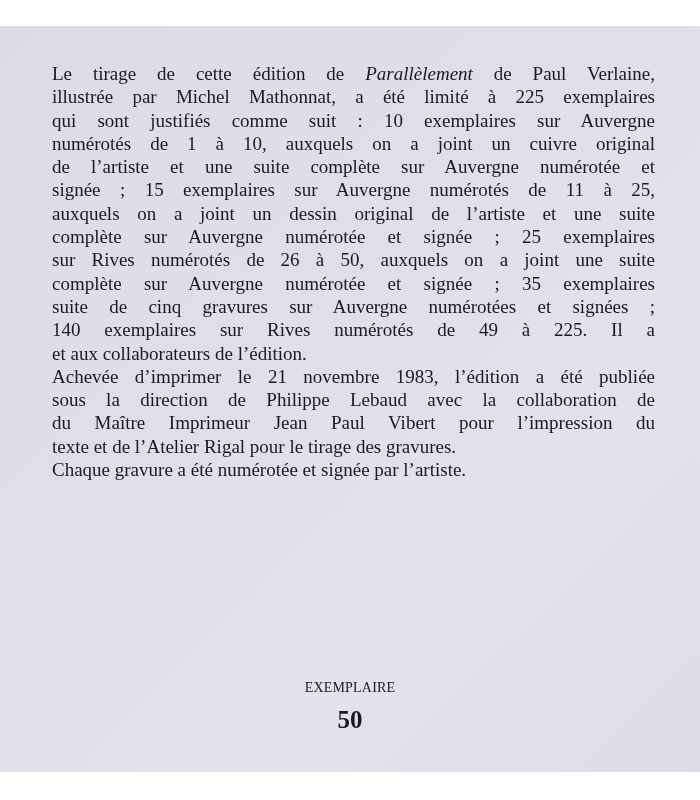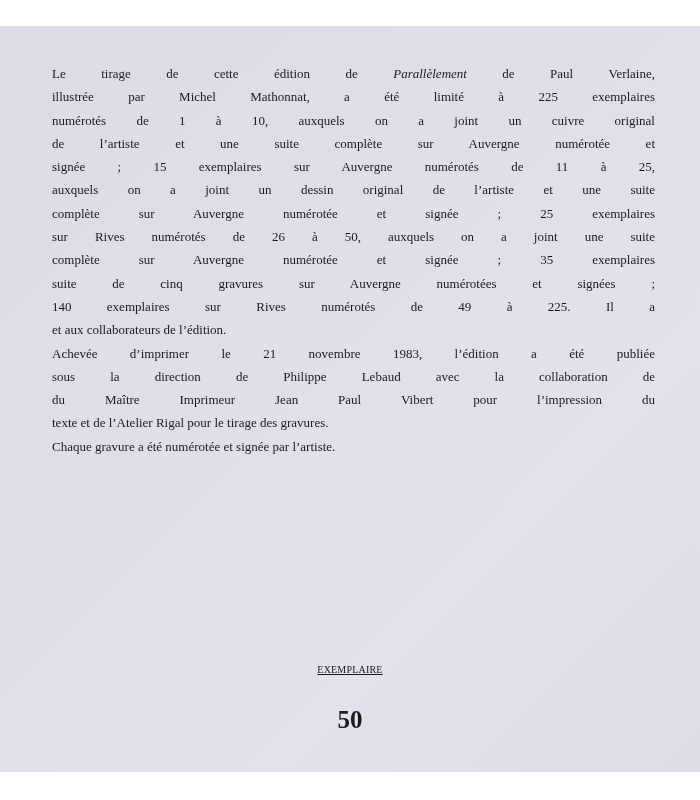--- a/index.html
+++ b/index.html
@@ -20,21 +20,21 @@
       width: 700px;
       height: 746px;
       background: linear-gradient(135deg, #dddbe5 0%, #e0dee8 40%, #e3e1ea 70%, #dedce7 100%);
     }
     .text-block {
       position: absolute;
       left: 52px;
       top: 36px;
       width: 603px;
       font-family: "Liberation Serif", "DejaVu Serif", serif;
-      font-size: 13px;
+      font-size: 19px;
       line-height: 23.3px;
       color: #1b1a1f;
     }
     .line {
       display: block;
       white-space: nowrap;
       text-align: justify;
       text-align-last: justify;
       height: 23.3px;
       overflow: visible;
@@ -50,39 +50,39 @@
     }
     .colophon {
       position: absolute;
       left: 0;
       width: 700px;
       text-align: center;
       font-family: "Liberation Serif", "DejaVu Serif", serif;
       color: #1b1a1f;
     }
     .exemplaire-label {
-      top: 638px;
-      font-size: 10px;
+      top: 654px;
+      font-size: 14px;
       letter-spacing: 0.2px;
-      text-decoration: underline;
     }
     .exemplaire-number {
       top: 680px;
       font-size: 25px;
       font-weight: bold;
     }
   </style>
 </head>
 <body>
 
 <div class="page">
   <div class="text-block">
 
     <span class="line"><span>Le tirage de cette édition de </span><span class="it">Parallèlement</span><span> de Paul Verlaine,</span></span>
     <span class="line">illustrée par Michel Mathonnat, a été limité à 225 exemplaires</span>
+    <span class="line">qui sont justifiés comme suit : 10 exemplaires sur Auvergne</span>
     <span class="line">numérotés de 1 à 10, auxquels on a joint un cuivre original</span>
     <span class="line">de l’artiste et une suite complète sur Auvergne numérotée et</span>
     <span class="line">signée ; 15 exemplaires sur Auvergne numérotés de 11 à 25,</span>
     <span class="line">auxquels on a joint un dessin original de l’artiste et une suite</span>
     <span class="line">complète sur Auvergne numérotée et signée ; 25 exemplaires</span>
     <span class="line">sur Rives numérotés de 26 à 50, auxquels on a joint une suite</span>
     <span class="line">complète sur Auvergne numérotée et signée ; 35 exemplaires</span>
     <span class="line">suite de cinq gravures sur Auvergne numérotées et signées ;</span>
     <span class="line">140 exemplaires sur Rives numérotés de 49 à 225. Il a</span>
     <span class="line last">et aux collaborateurs de l’édition.</span>

